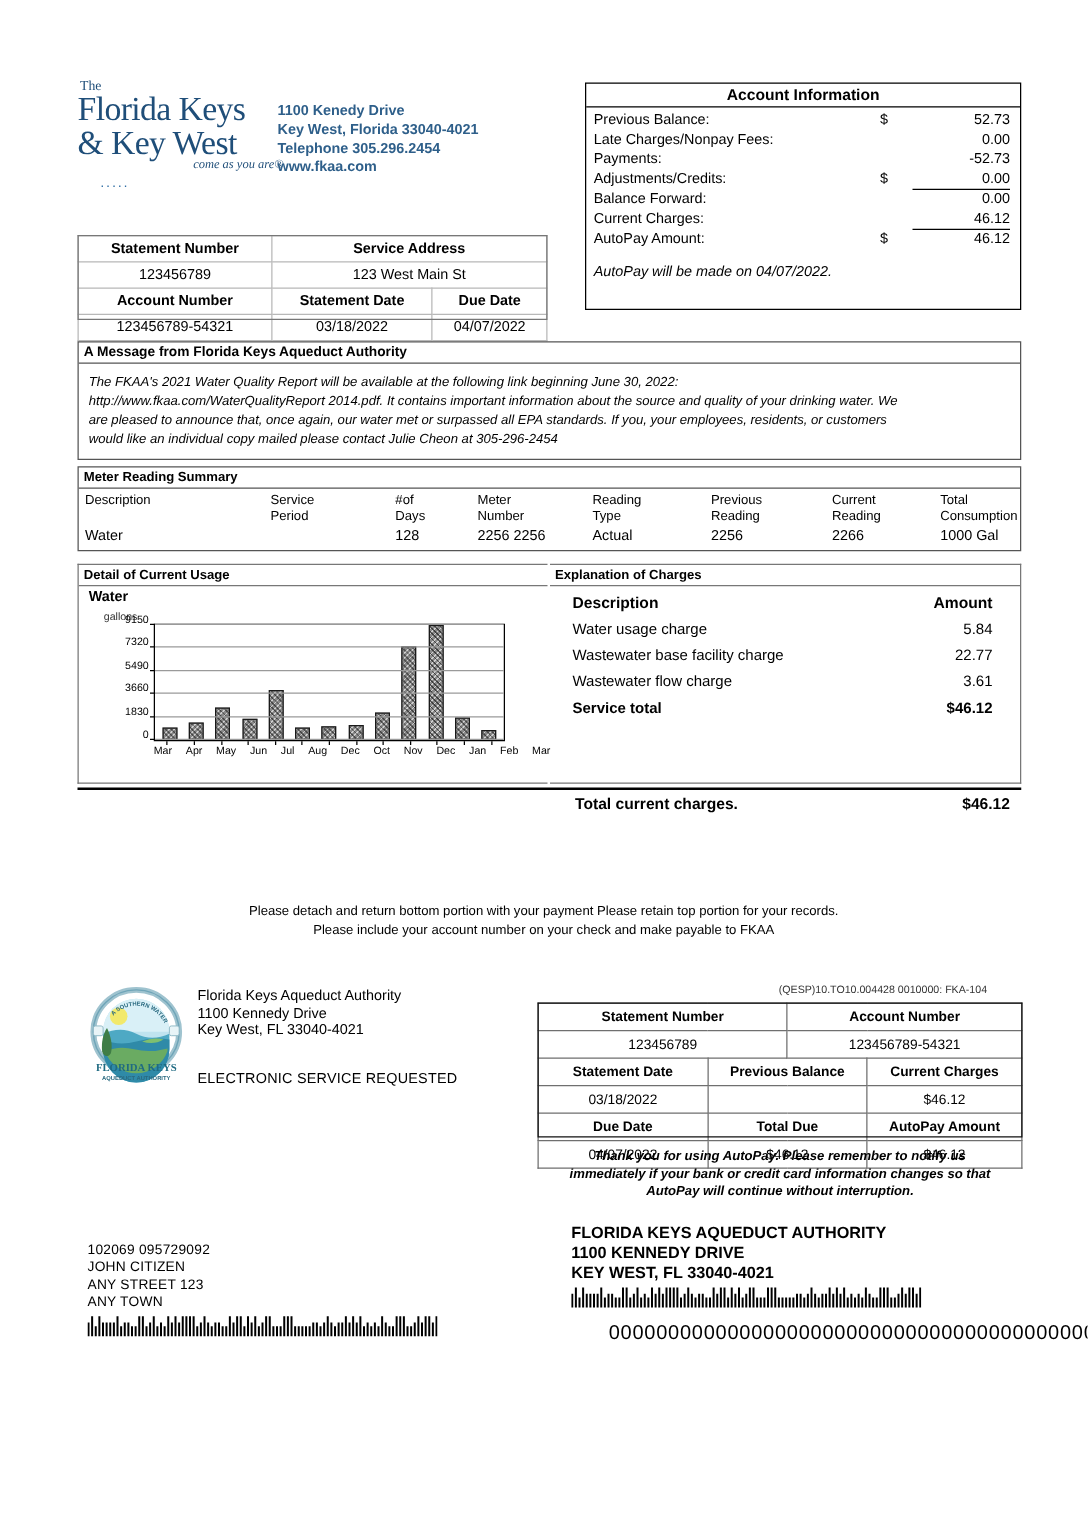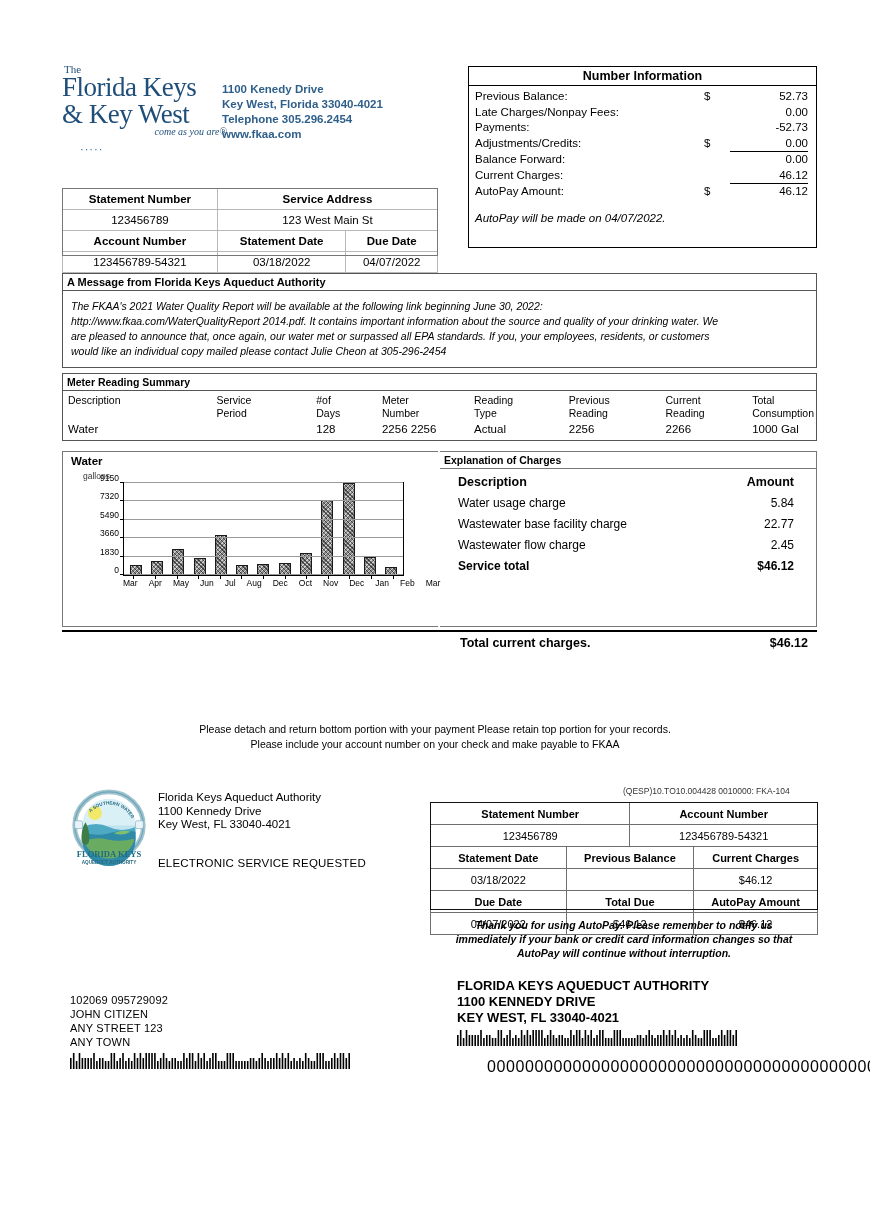--- a/index.html
+++ b/index.html
@@ -455,21 +455,21 @@
   </div>
 
   <div class="contact-block">
     <div>1100 Kenedy Drive</div>
     <div>Key West, Florida 33040-4021</div>
     <div>Telephone 305.296.2454</div>
     <div>www.fkaa.com</div>
   </div>
 
   <div class="acct-box">
-    <div class="acct-title">Number Information</div>
+    <div class="acct-title">Account Information</div>
     <div class="acct-body">
 
       <div class="acct-row">
         <span class="acct-label">Previous Balance:</span>
         <span class="acct-cur">$</span>
         <span class="acct-val">52.73</span>
       </div>
 
       <div class="acct-row">
         <span class="acct-label">Late Charges/Nonpay Fees:</span>
@@ -591,20 +591,21 @@
         <td>Actual</td>
         <td>2256</td>
         <td>2266</td>
         <td>1000 Gal</td>
       </tr>
     </tbody>
       </table>
   </div>
 
   <div class="usage-box">
+    <div class="usage-head">Detail of Current Usage</div>
     <div class="usage-sub">Water</div>
     <div class="chart-wrap">
       <div class="chart-units">gallons</div>
       <div class="plot" id="plot">
         <div class="bars" id="bars">
             <div class="bar" title="Mar: 1000" style="height: 10.0546px;"></div>
             <div class="bar" title="Apr: 1400" style="height: 14.0765px;"></div>
             <div class="bar" title="May: 2600" style="height: 26.1421px;"></div>
             <div class="bar" title="Jun: 1700" style="height: 17.0929px;"></div>
             <div class="bar" title="Jul: 4000" style="height: 40.2186px;"></div>
@@ -680,21 +681,21 @@
       <tr>
         <td>Water usage charge</td>
         <td class="amt">5.84</td>
       </tr>
       <tr>
         <td>Wastewater base facility charge</td>
         <td class="amt">22.77</td>
       </tr>
       <tr>
         <td>Wastewater flow charge</td>
-        <td class="amt">2.45</td>
+        <td class="amt">3.61</td>
       </tr>
       <tr class="tot">
         <td>Service total</td>
         <td class="amt">$46.12</td>
       </tr>
     </tbody>
       </table>
   </div>
 
   <div class="total-rule"></div>

